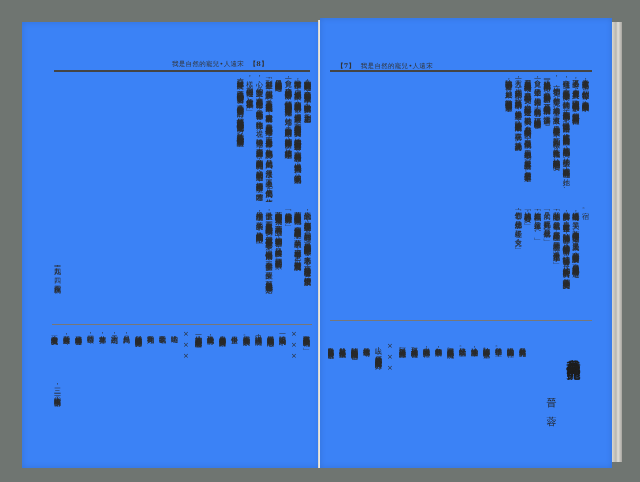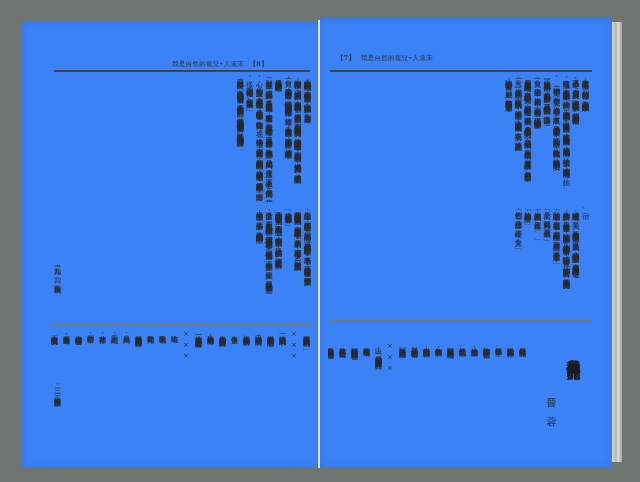--- a/index.html
+++ b/index.html
@@ -115,21 +115,21 @@
       <p>這是何等的靈秘呀！</p>
       <p>我要搜索著吟，</p>
       <p>不管着誰向我撫笑！</p>
     </div>
     <div class="date" style="left:30px; top:360px; height:80px;">三，一〇夜十一時脫稿于中西</div>
   </div>
 
   <div class="spine"></div>
 
   <div class="page right">
-    <div class="header" style="left:14px; top:36px;">
+    <div class="header" style="left:14px; top:44px;">
       <span class="pnum">【7】</span>
       <span>我是自然的寵兒•人遠宋</span>
     </div>
     <div class="rule" style="left:10px; top:52px; width:262px;"></div>
 
     <div class="vtext" style="left:8px; top:56px; width:262px; height:128px;">
       <p>看大蘿莊牧場走去，個個都忙忙碌碌，由出着農村生活的畫圖來了。</p>
       <p>過了不多時，農夫們都背上農具，陸續之間四處都有他們的影子，他們翻動著到了各人耕作的田裡。</p>
       <p>在這時候，有一個心緒不寧的女人蕙蘭，抽的懷裡，抱着一個剛滿歲的小孩，慢慢地從大門裡走出來，當她眼眶看見這片大自然的圖畫，她就感到人生的美滿，她的孩子生，或許還有別種的可能吧，她……</p>
       <p>，她一切都完了，什麼都完了，她沒有希望，沒有將來，她只希望自己的兒子長大了，能夠和人家一樣，站在社會上職務，給她早點過回頭的安慰。</p>

